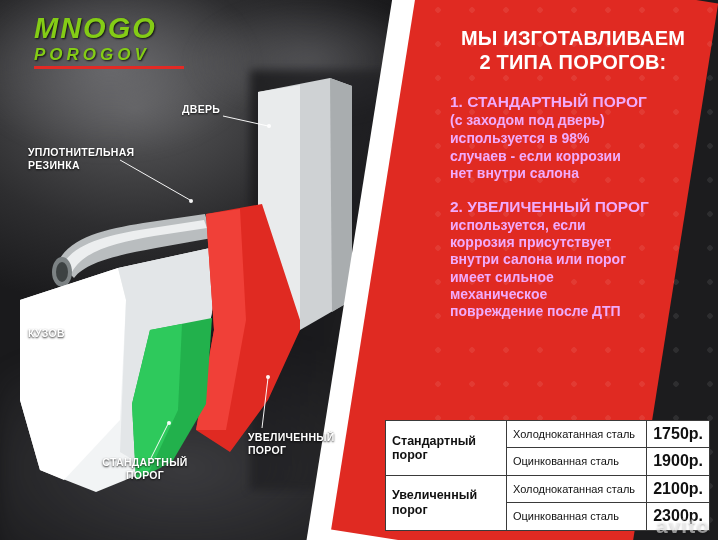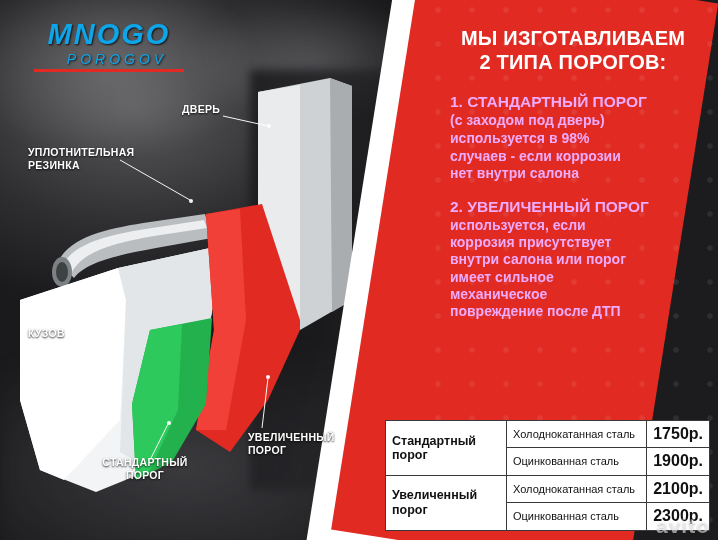--- a/index.html
+++ b/index.html
@@ -63,42 +63,40 @@
   
   .sill {
     position: absolute;
     left: 0; top: 0;
     width: 450px; height: 540px;
   }
 
   
   .logo {
     position: absolute;
-    left: 34px; top: 20px;
+    left: 34px; top: 14px;
     z-index: 30;
-    color: #0ea5e9;
+    color: #84cc16;
     line-height: 1;
     letter-spacing: .5px;
-    text-align: center;
   }
   .logo-top {
     font-size: 29px;
     font-weight: bold;
     font-style: italic;
     letter-spacing: 2px;
     text-shadow: 1px 1px 2px rgba(0,0,0,.8);
   }
   .logo-bottom {
-    font-size: 14px;
-    font-weight: normal;
+    font-size: 17px;
+    font-weight: bold;
     font-style: italic;
     letter-spacing: 4px;
     margin-top: 3px;
     text-shadow: 1px 1px 2px rgba(0,0,0,.8);
-    margin-left: 16px;
   }
   .logo-underline {
     width: 150px;
     height: 3px;
     background: #e22a25;
     margin-top: 3px;
   }
 
   
   .callout {

